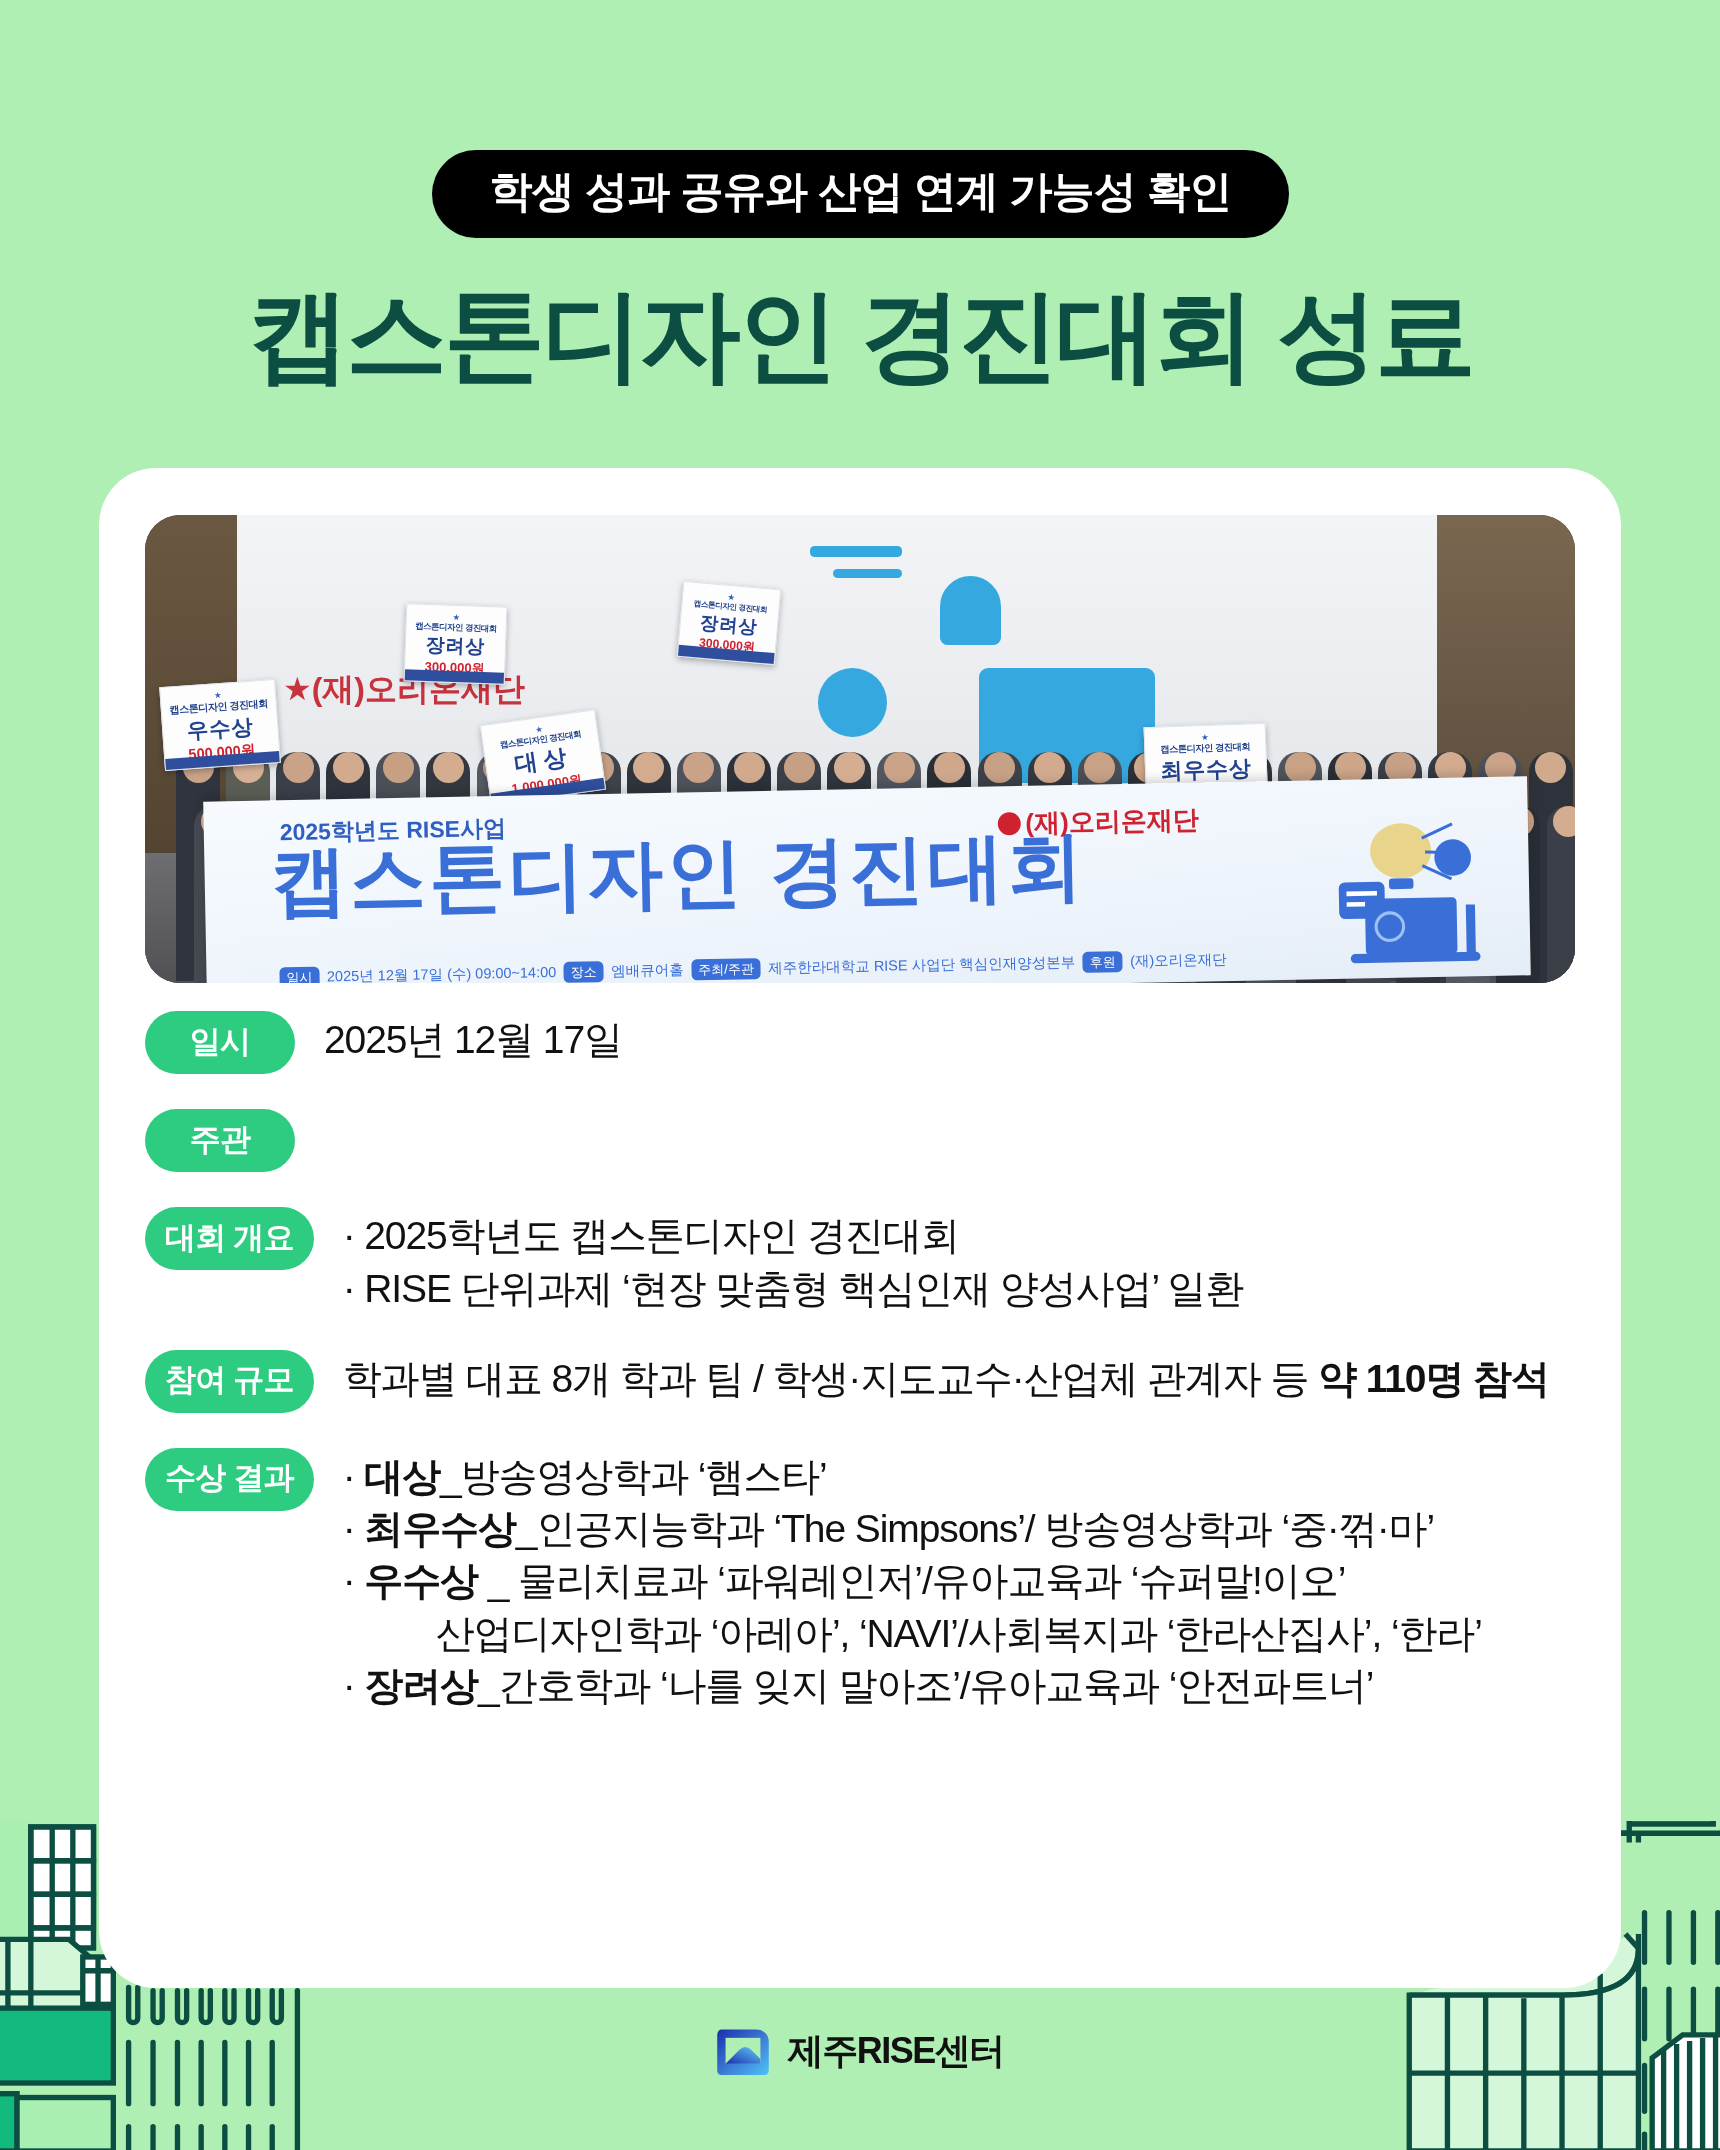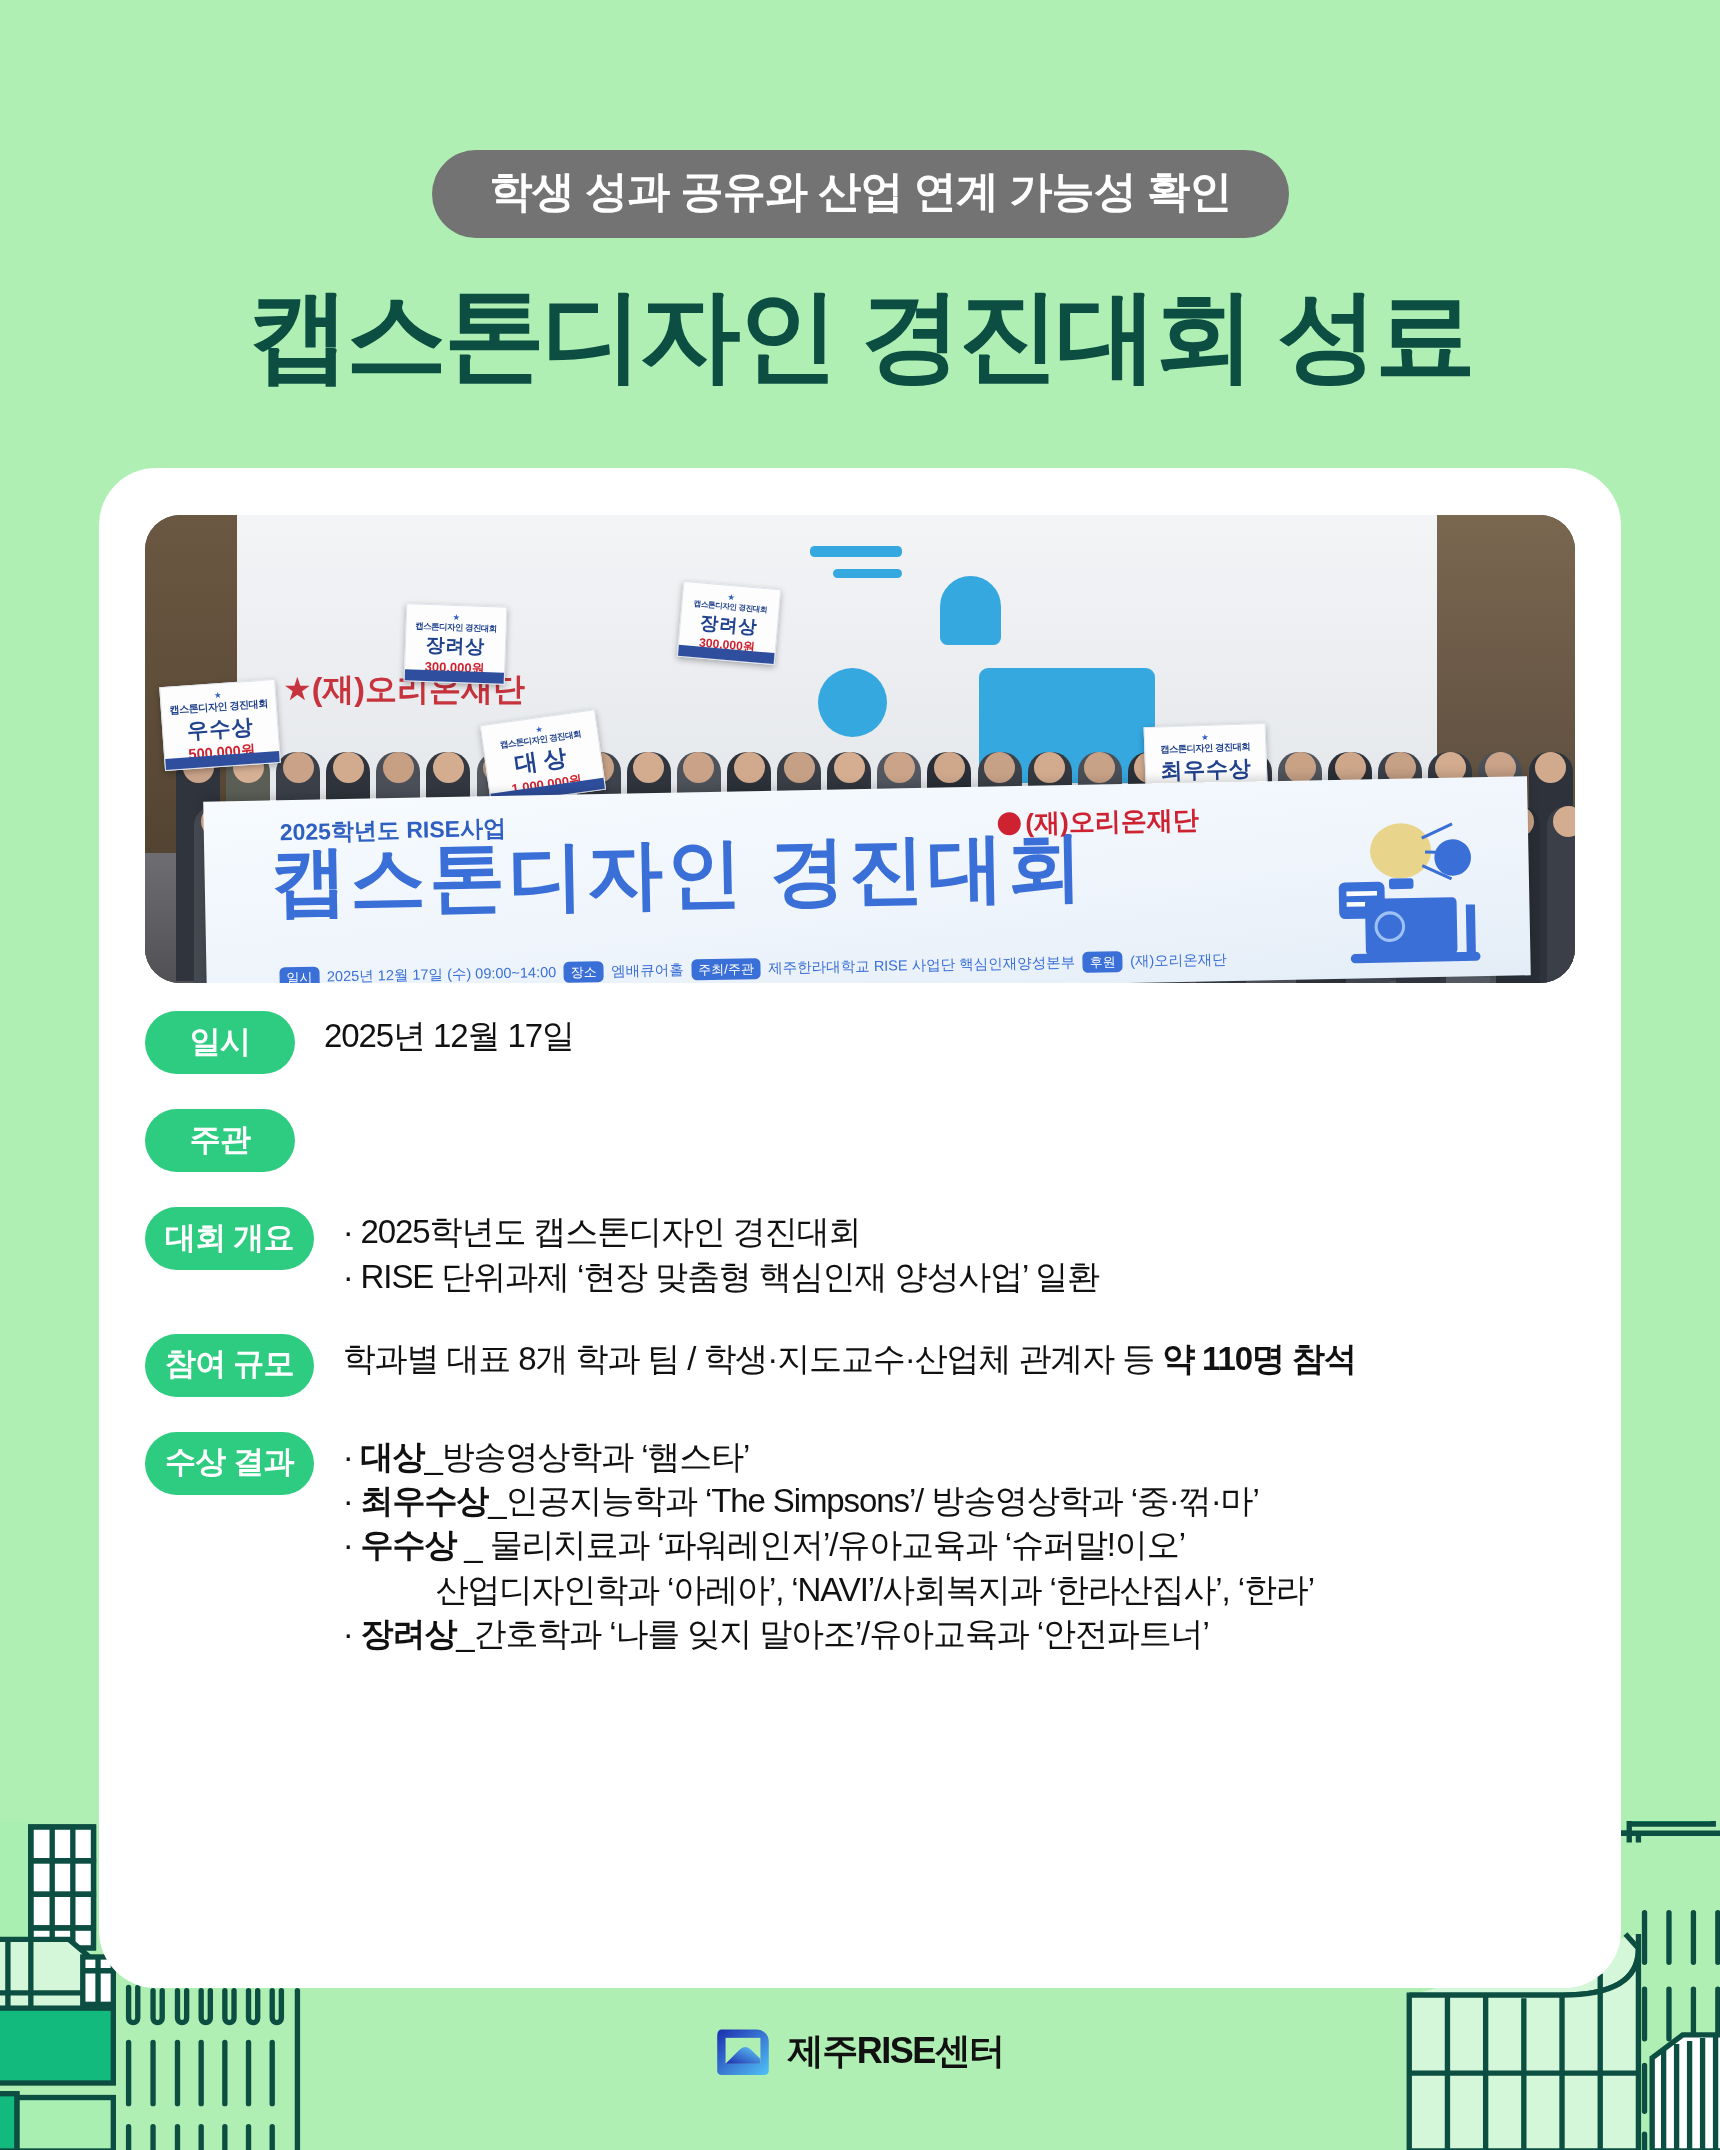--- a/index.html
+++ b/index.html
@@ -14,21 +14,21 @@
   .city { position: absolute; bottom: 0; pointer-events: none; }
   .city svg { display: block; }
   .city-left  { left: 0;  }
   .city-right { right: 0; }
 
   
   .header { position: absolute; top: 0; left: 0; width: 1721px; text-align: center; }
   .eyebrow-pill {
     display: inline-block;
     margin-top: 150px;
-    background: #737373;
+    background: #000000;
     color: #FFFFFF;
     border-radius: 764px;
     padding: 20px 57px 24.5px;
     font-size: 43px;
     font-weight: bold;
     letter-spacing: -0.8px;
     line-height: 1;
   }
   .main-title {
     margin-top: 47px;
@@ -110,21 +110,21 @@
   .badge {
     flex: 0 0 auto; min-width: 150px;
     background:#2ECC80; color:#FFFFFF;
     border-radius: 764px;
     font-size:31px; font-weight:bold; line-height:1;
     padding:14.5px 20px 17.6px; text-align:center;
     letter-spacing:-0.8px;
     margin-right: 29px;
   }
   .rowbody { flex:1 1 auto; padding-top: 3.1px; }
-  .rowline { font-size:33px; color:#111111; line-height:1.34; letter-spacing:-1.1px; white-space:nowrap;}
+  .rowline { font-size:39px; color:#111111; line-height:1.34; letter-spacing:-1.1px; white-space:nowrap;}
   .rowline.ind { padding-left:93px; }
 
   
   .footer {
     position:absolute; left:0; bottom:75px; width:1721px;
     display:flex; align-items:center; justify-content:center; gap:18.4px;
   }
   .logo-mark { width:52px; height:47px; border-radius:7.6px 12.2px 4.6px 4.6px; overflow:hidden; }
   .logo-text { font-size:36px; font-weight:bold; color:#111; letter-spacing:-1.5px;}
 </style>

